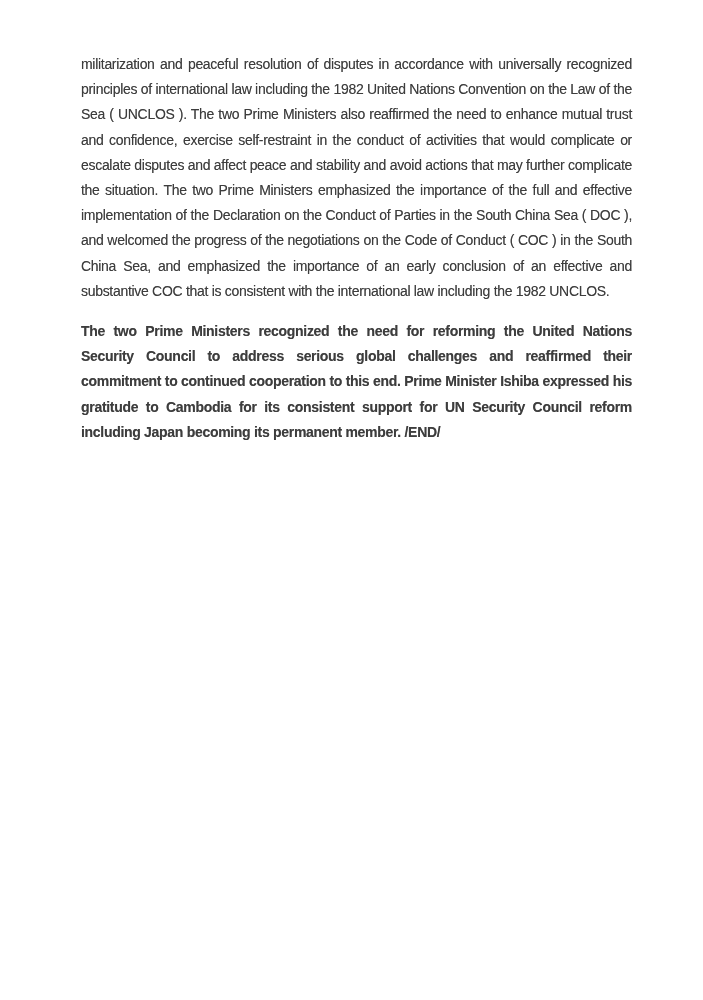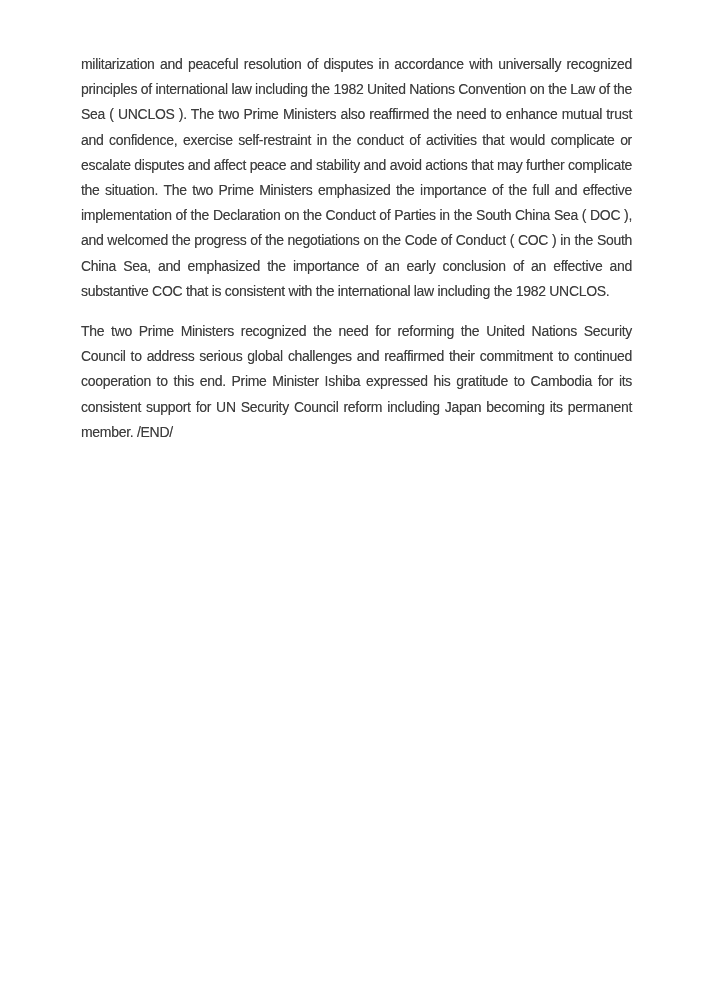--- a/index.html
+++ b/index.html
@@ -25,20 +25,21 @@
     letter-spacing: -0.3px;
     line-height: 25.2px;
     text-align: justify;
     text-shadow: 0 0 0.5px rgba(70,70,70,0.55);
   }
   .para {
     margin: 0;
   }
   .para + .para {
     margin-top: 15px;
+    font-weight: bold;
   }
   .page-number {
     position: absolute;
     top: 942px;
     left: 0;
     width: 703px;
     text-align: center;
     font-family: "Liberation Serif", serif;
     font-size: 14px;
     color: #3a3a3a;

